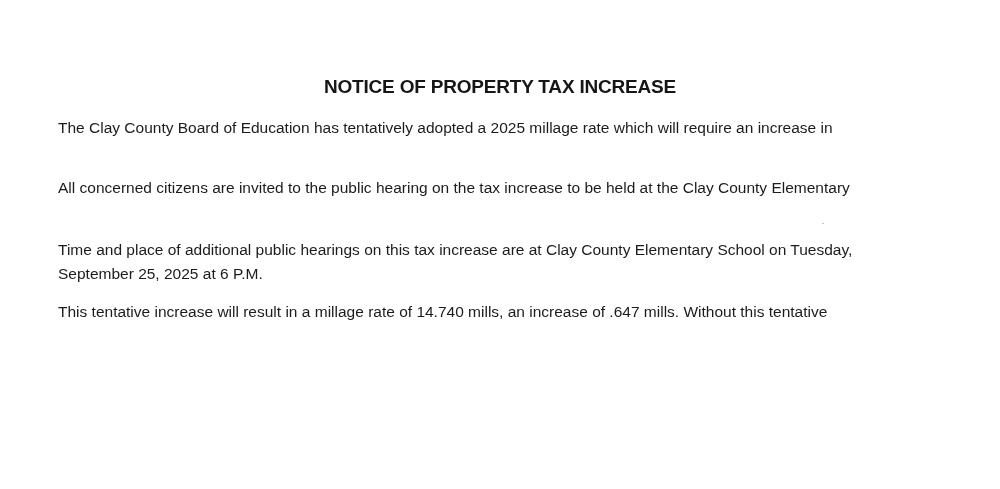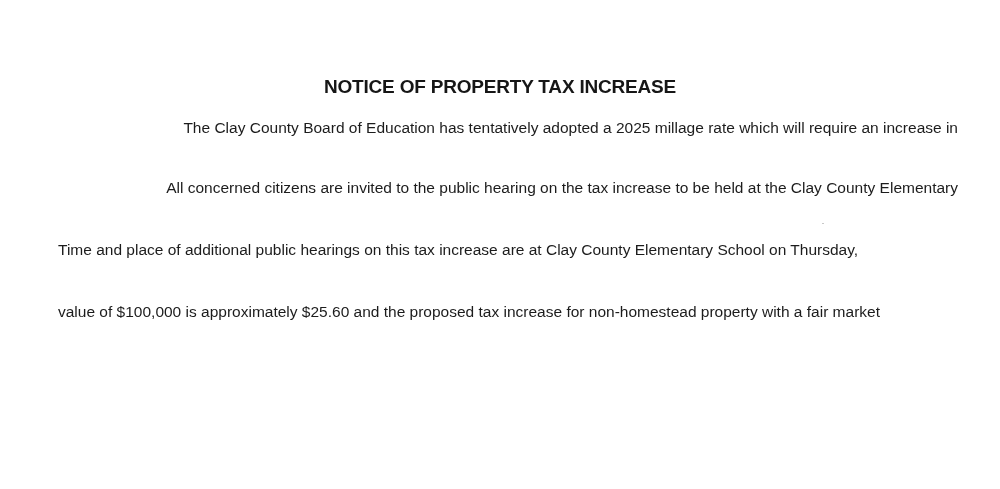--- a/index.html
+++ b/index.html
@@ -39,22 +39,22 @@
       left: 58px;
       width: 900px;
       font-size: 15.5px;
       line-height: 23.5px;
       color: #1c1c1c;
     }
     .para .line {
       display: block;
       white-space: nowrap;
     }
-    #p1 { top: 99px; text-align: right; }
-    #p2 { top: 159px; text-align: right; }
+    #p1 { top: 99px; }
+    #p2 { top: 159px; }
     #p3 { top: 221px; }
     #p4 { top: 283px; }
     .speck {
       position: absolute;
       left: 822px;
       top: 206px;
       width: 2px;
       height: 1px;
       background: #c8c8c8;
     }
@@ -67,21 +67,22 @@
 
   <div class="para" id="p1">
     <span class="line">The Clay County Board of Education has tentatively adopted a 2025 millage rate which will require an increase in</span>
   </div>
 
   <div class="para" id="p2">
     <span class="line">All concerned citizens are invited to the public hearing on the tax increase to be held at the Clay County Elementary</span>
   </div>
 
   <div class="para" id="p3">
-    <span class="line">Time and place of additional public hearings on this tax increase are at Clay County Elementary School on Thursday,</span>
+    <span class="line">Time and place of additional public hearings on this tax increase are at Clay County Elementary School on Tuesday,</span>
+    <span class="line">September 25, 2025 at 6 P.M.</span>
   </div>
 
   <div class="para" id="p4">
-    <span class="line">value of $100,000 is approximately $25.60 and the proposed tax increase for non-homestead property with a fair market</span>
+    <span class="line">This tentative increase will result in a millage rate of 14.740 mills, an increase of .647 mills.  Without this tentative</span>
   </div>
 
   <div class="speck"></div>
 </div>
 
 </body></html>

